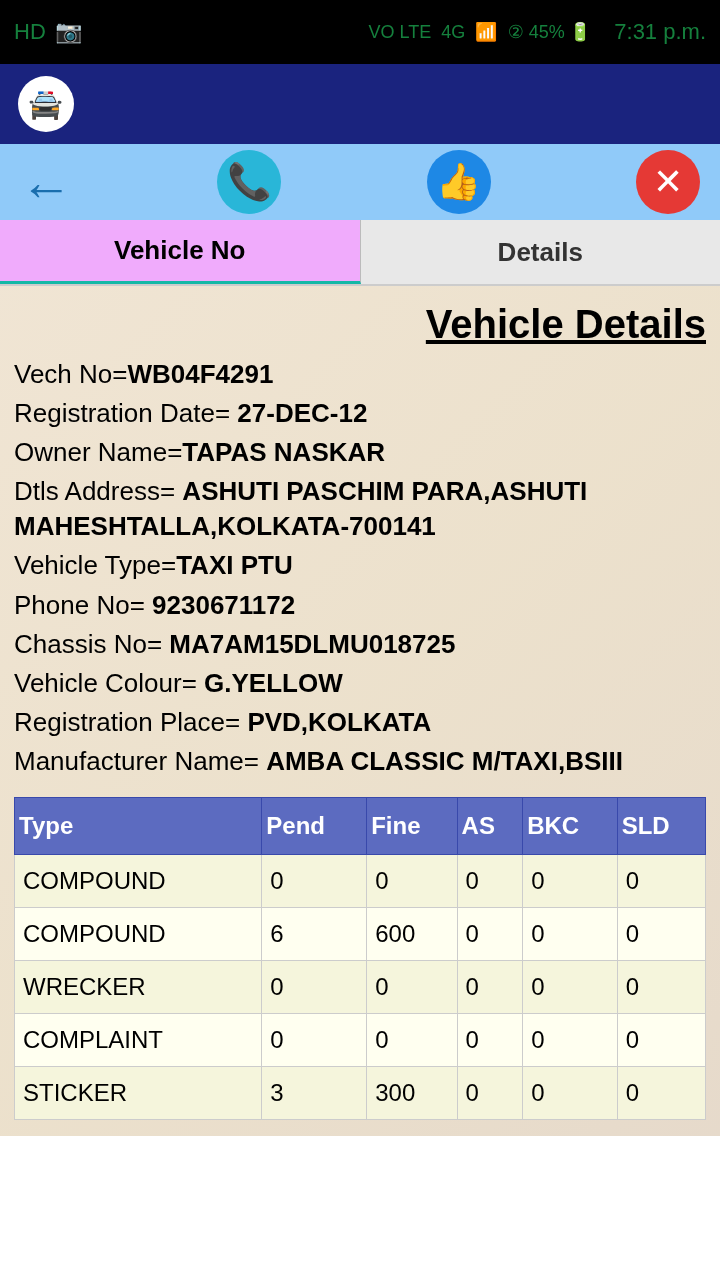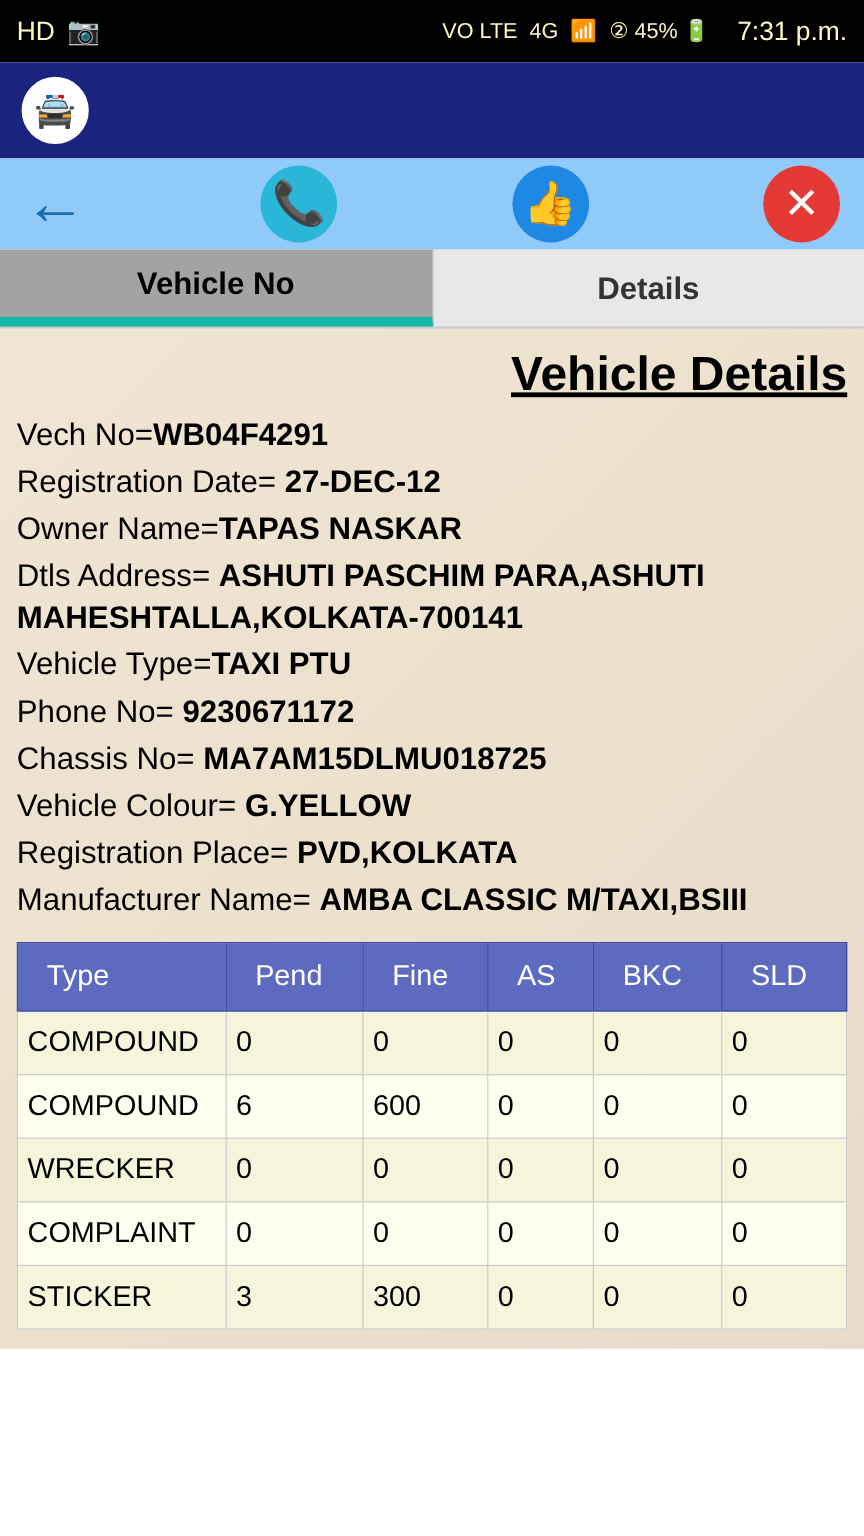--- a/index.html
+++ b/index.html
@@ -2,22 +2,22 @@
 <html><head>
   <meta charset="utf-8">
   <meta name="viewport" content="width=720px">
   <style>
     * { margin: 0; padding: 0; box-sizing: border-box; }
     body { width: 720px; min-height: 1280px; font-family: Arial, sans-serif; background: #fff; overflow-x: hidden; }
 
     
     .status-bar {
       background: #000;
-      color: #fef9c3;
-      height: 52px;
+      color: #15803d;
+      height: 64px;
       display: flex;
       align-items: center;
       justify-content: space-between;
       padding: 0 14px;
       font-size: 22px;
     }
     .status-left { display: flex; align-items: center; gap: 10px; }
     .status-right { display: flex; align-items: center; gap: 22px; font-size: 22px; }
 
     
@@ -76,22 +76,22 @@
       height: 64px;
       display: flex; align-items: center; justify-content: center;
       font-size: 26px;
       font-weight: bold;
       color: #333;
       cursor: pointer;
       border-right: 1px solid #bbb;
     }
     .tab:last-child { border-right: none; }
     .tab.active {
-      background: #a3a3a3;
-      border-bottom: 8px solid #14b8a6;
+      background: #f0abfc;
+      border-bottom: 3px solid #14b8a6;
       color: #000;
     }
 
     
     .main-content {
       padding: 16px 14px;
       background: rgba(255,255,255,0.85);
       position: relative;
     }
     .bg-image {
@@ -126,23 +126,23 @@
     table {
       width: 100%;
       border-collapse: collapse;
       font-size: 24px;
     }
     thead tr {
       background: #5c6bc0;
       color: #fff;
     }
     thead th {
-      padding: 14px 24px;
+      padding: 14px 4px;
       text-align: left;
-      font-weight: normal;
+      font-weight: bold;
       border: 1px solid #3949ab;
     }
     tbody tr:nth-child(odd) { background: #f5f5dc; }
     tbody tr:nth-child(even) { background: #fffff0; }
     tbody td {
       padding: 12px 8px;
       border: 1px solid #ccc;
       color: #000;
     }
   </style>

